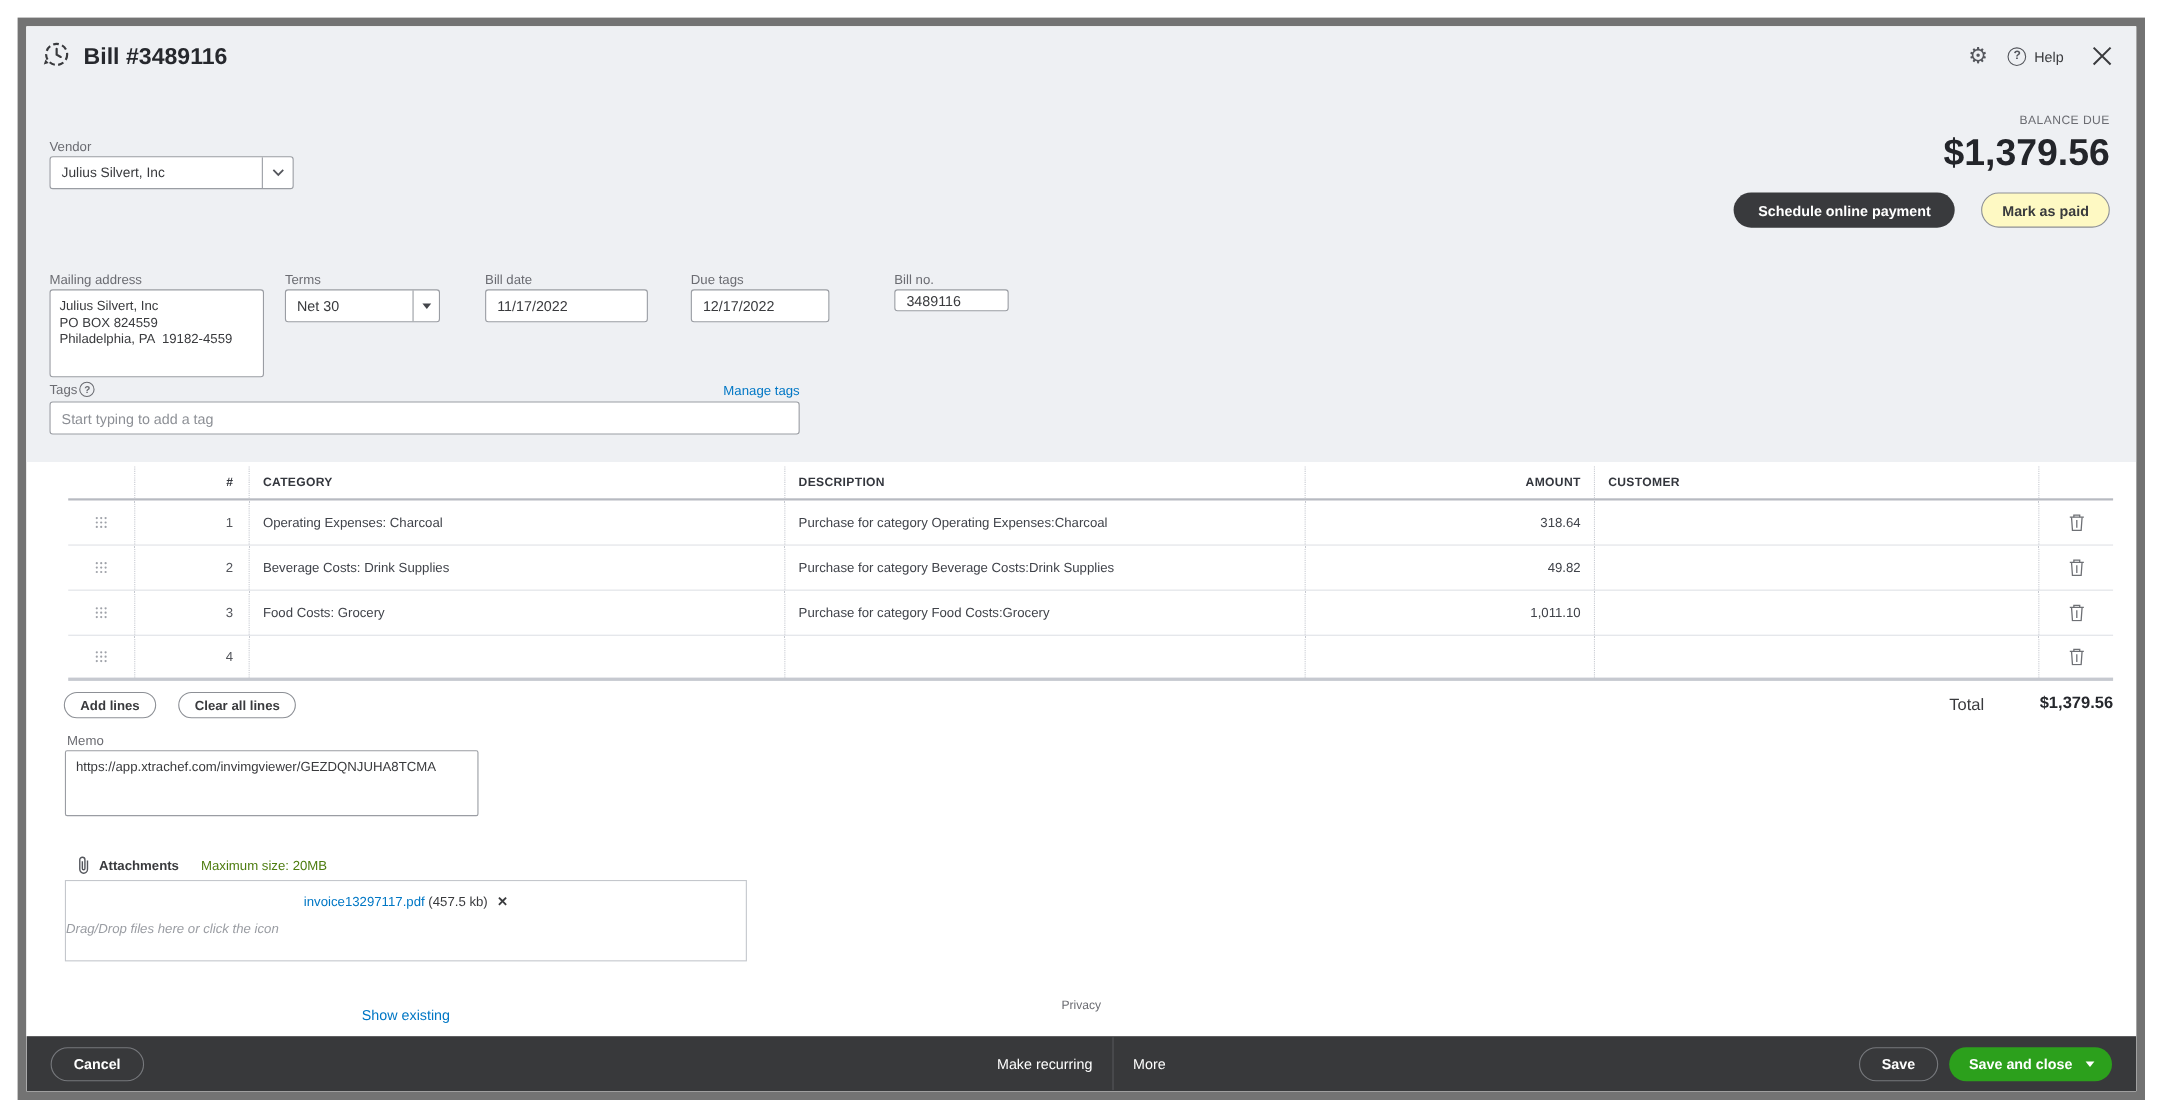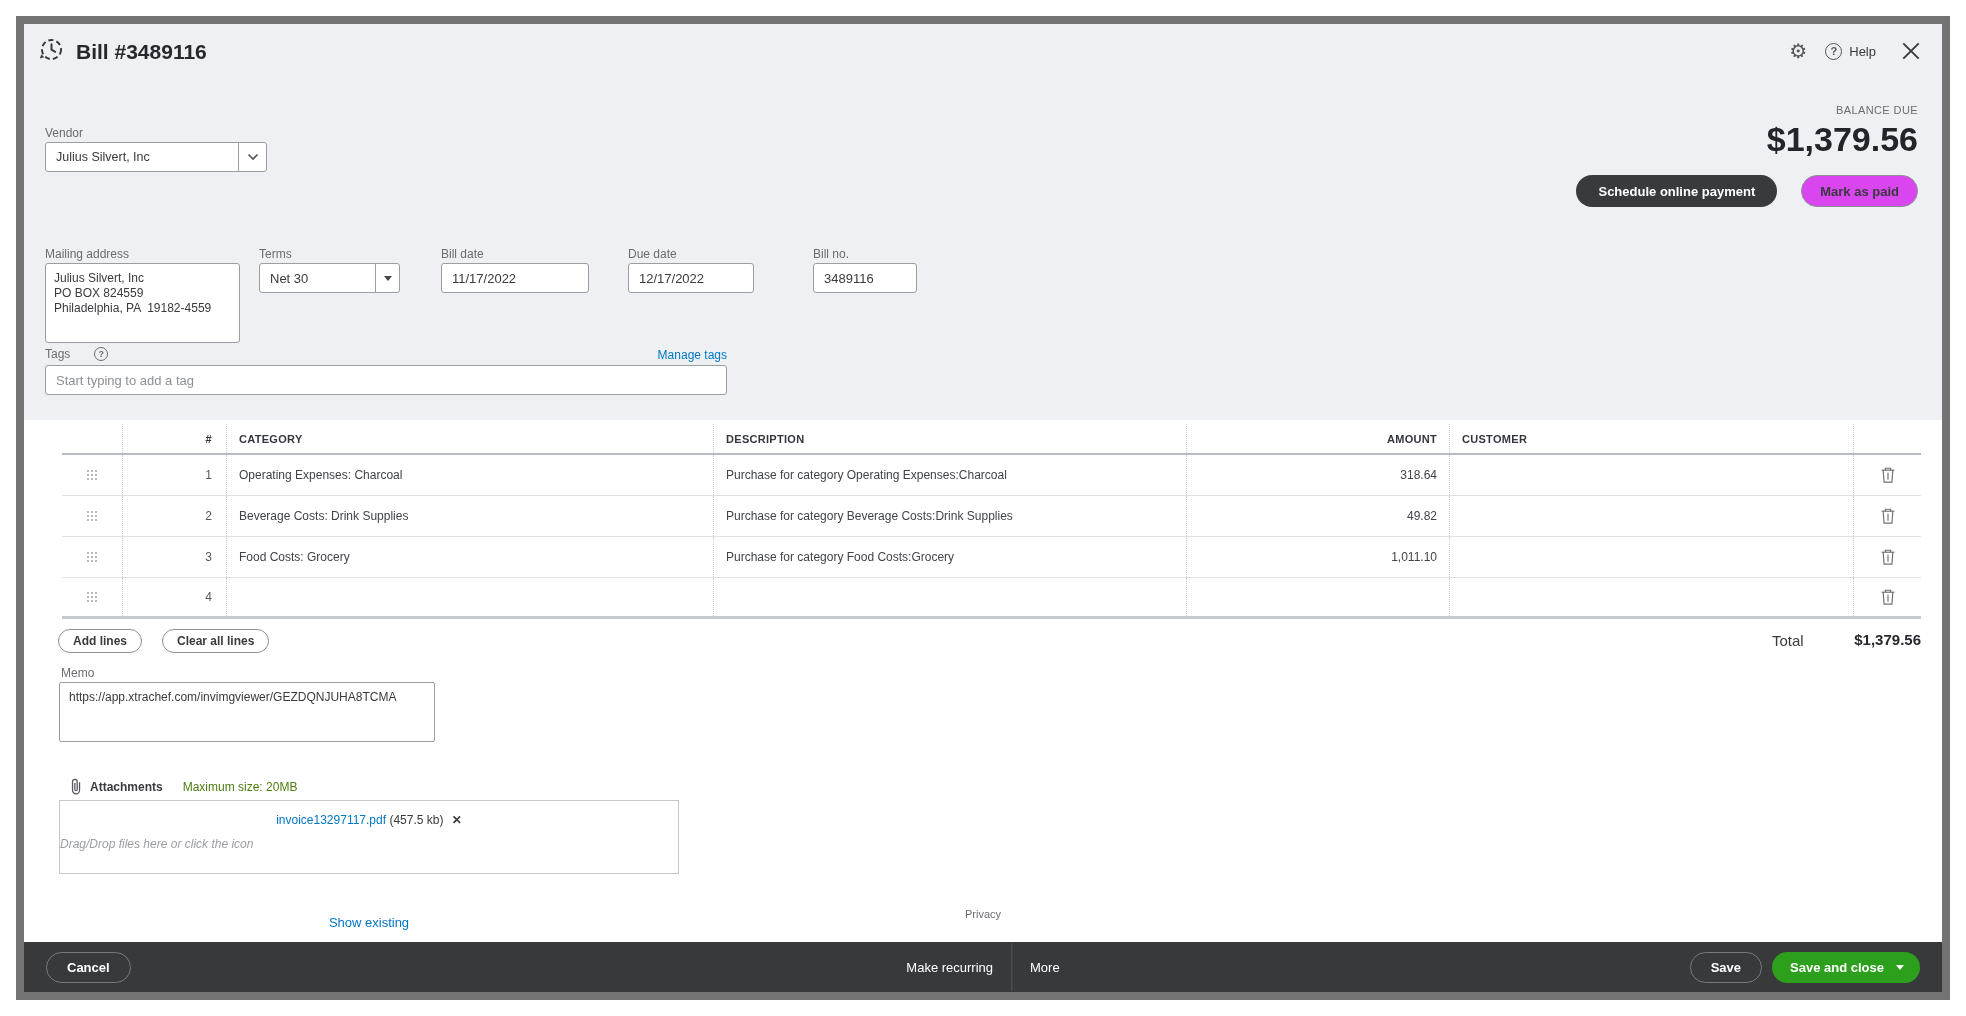--- a/index.html
+++ b/index.html
@@ -35,28 +35,28 @@
   .tri { width:0; height:0; border-left:4px solid transparent; border-right:4px solid transparent;
     border-top:5px solid #43454a; }
 
   
   .bal-lbl { position:absolute; right:24px; top:80px; font-size:11px; color:#6b6c72; letter-spacing:.4px; }
   .bal-amt { position:absolute; right:24px; top:96px; font-size:34px; font-weight:bold; color:#23252a; }
   .bal-btns { position:absolute; right:24px; top:151px; display:flex; gap:24px; }
   .pill { height:32px; border-radius:16px; display:flex; align-items:center; justify-content:center;
     font-size:13px; font-weight:bold; cursor:pointer; }
   .pill-dark { background:#393a3d; color:#fff; padding:0 22px; }
-  .pill-light { background:#d946ef; color:#393a3d; border:1px solid #8d9096; padding:0 18px; }
+  .pill-light { background:#fef9c3; color:#393a3d; border:1px solid #8d9096; padding:0 18px; }
 
   .addr-box { position:absolute; left:21px; top:239px; width:195px; height:80px; background:#fff;
     border:1px solid #9a9da3; border-radius:3px; padding:7px 8px; font-size:12px; line-height:15px;
     color:#393a3d; white-space:pre-wrap; }
 
   
-  .tags-lblrow { position:absolute; left:21px; top:323px; display:flex; align-items:center; gap:24px; }
+  .tags-lblrow { position:absolute; left:21px; top:323px; display:flex; align-items:center; gap:2px; }
   .qcircle-sm { width:14px; height:14px; border:1.3px solid #6b6c72; border-radius:50%;
     display:inline-flex; align-items:center; justify-content:center; font-size:9px; font-weight:bold; color:#6b6c72; }
   .link { color:#0077c5; cursor:pointer; }
   .manage-tags { position:absolute; right:1215px; top:324px; font-size:12px; }
   .tags-input { position:absolute; left:21px; top:341px; width:682px; height:30px; background:#fff;
     border:1px solid #9a9da3; border-radius:3px; display:flex; align-items:center; }
   .placeholder { padding-left:10px; font-size:13px; color:#8d9096; }
 
   
   .bill-table { position:absolute; left:38px; top:400px; width:1859px; background:#fff; }
@@ -176,27 +176,27 @@
     <span class="dd-btn-sm">
           <span class="tri"></span>
         </span>
   </div>
 
   <div class="lbl" style="left:417px; top:223px;">Bill date</div>
   <div class="ibox" style="left:417px; top:239px; width:148px; height:30px;">
     <span class="val">11/17/2022</span>
   </div>
 
-  <div class="lbl" style="left:604px; top:223px;">Due date</div>
+  <div class="lbl" style="left:604px; top:223px;">Due tags</div>
   <div class="ibox" style="left:604px; top:239px; width:126px; height:30px;">
     <span class="val">12/17/2022</span>
   </div>
 
   <div class="lbl" style="left:789px; top:223px;">Bill no.</div>
-  <div class="ibox" style="left:789px; top:239px; width:104px; height:30px;">
+  <div class="ibox" style="left:789px; top:239px; width:104px; height:20px;">
     <span class="val">3489116</span>
   </div>
 
   <div class="tags-lblrow">
     <span class="lbl" style="position:static;">Tags</span>
     <span class="qcircle-sm">?</span>
   </div>
   <div class="manage-tags link">Manage tags</div>
   <div class="tags-input">
     <span class="placeholder">Start typing to add a tag</span>

